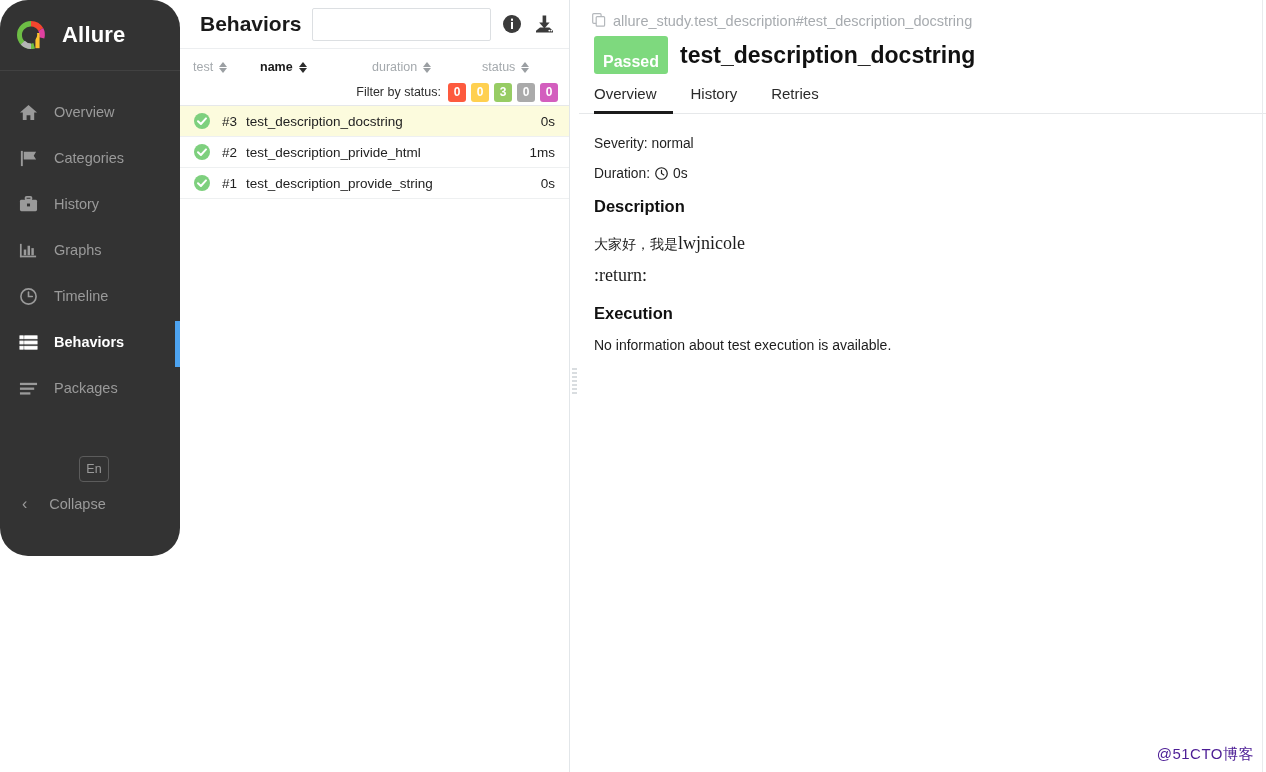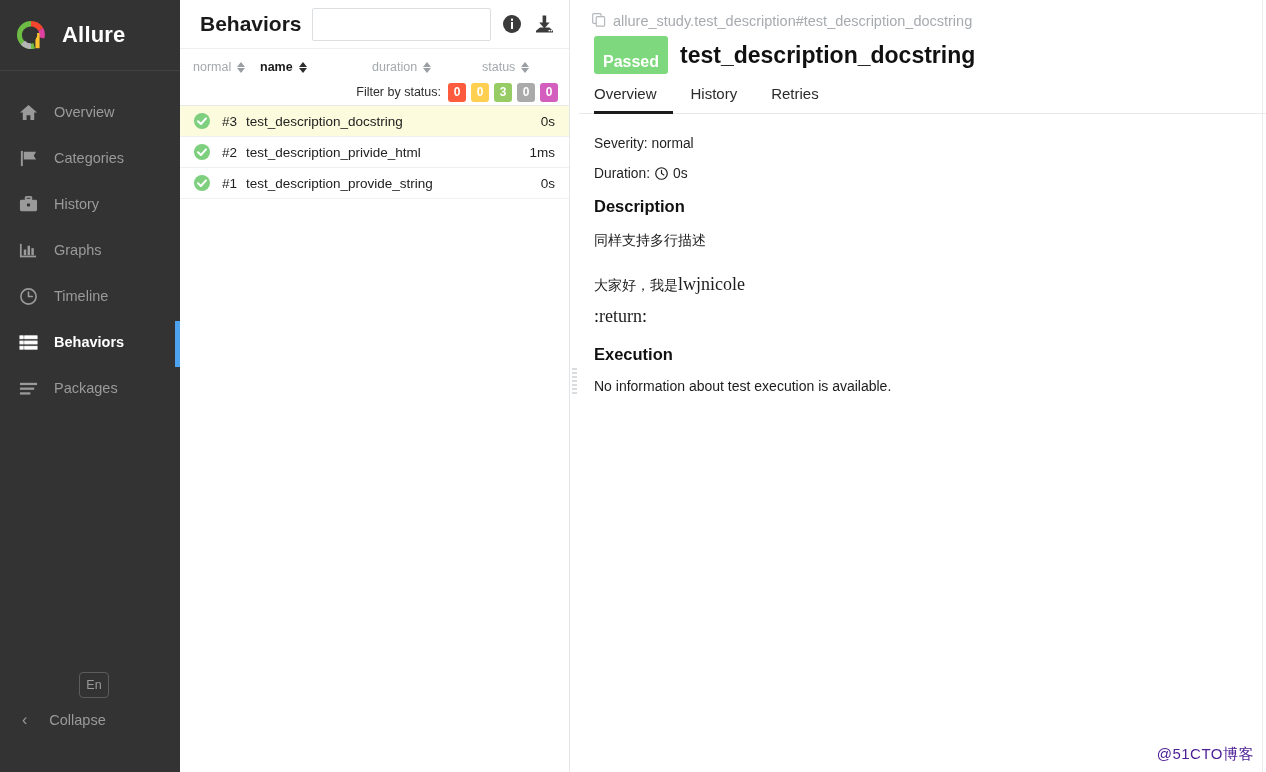--- a/index.html
+++ b/index.html
@@ -6,25 +6,25 @@
   html, body {
     width: 1266px; height: 772px;
     font-family: "Liberation Sans", sans-serif;
     background: #ffffff;
     overflow: hidden;
   }
   .app { position: relative; width: 1266px; height: 772px; display: flex; }
 
   
   .sidebar {
-    width: 180px; height: 772px;
+    width: 180px; height: 556px;
     background: #333333;
     position: relative;
     flex: 0 0 180px;
-    display: flex; flex-direction: column;
+    display: flex; flex-direction: column; border-radius: 28px;
   }
   .brand {
     height: 71px;
     display: flex; align-items: center;
     padding-left: 13px;
     border-bottom: 1px solid #414141;
   }
   .logo { width: 36px; height: 36px; position: relative; flex: 0 0 36px; }
   .brand-name {
     color: #ffffff; font-size: 22px; font-weight: bold;
@@ -297,21 +297,21 @@
           <path d="M2 16.8 L6 13.6 H15.4 L19 16.8 V18.6 H2 Z" fill="#3b3b3b"></path>
           <circle cx="15.3" cy="16.6" r="0.9" fill="#fff"></circle>
             <circle cx="17.4" cy="16.6" r="0.9" fill="#fff"></circle>
         </svg>
       </div>
     </div>
 
     <div class="table-head">
       <div class="col-row">
         <div class="col c-order">
-          <span>normal</span>
+          <span>test</span>
           <span class="sorter">
               <i class="up"></i>
               <i class="down"></i>
             </span>
         </div>
         <div class="col c-name active">
           <span>name</span>
           <span class="sorter">
               <i class="up"></i>
               <i class="down"></i>
@@ -433,21 +433,20 @@
           <svg width="13" height="13" viewBox="0 0 14 14">
               <circle cx="7" cy="7" r="6.2" fill="none" stroke="#1f1f1f" stroke-width="1.3"></circle>
               <path d="M7 3.6 V7 L9.5 8.6" fill="none" stroke="#1f1f1f" stroke-width="1.3" stroke-linecap="round"></path>
             </svg>
         </span>
         <span>0s</span>
       </div>
 
       <div class="sec-title">Description</div>
 
-      <div class="desc-p">同样支持多行描述</div>
 
       <div class="desc-p" style="margin-bottom:6px;">
         <span>大家好，我是</span><span class="mono">lwjnicole</span>
       </div>
       <div class="desc-p mono" style="margin-bottom:0;">:return:</div>
 
       <div class="sec-title" style="margin-top:16px;">Execution</div>
       <div class="exec-text">No information about test execution is available.</div>
     </div>
 

